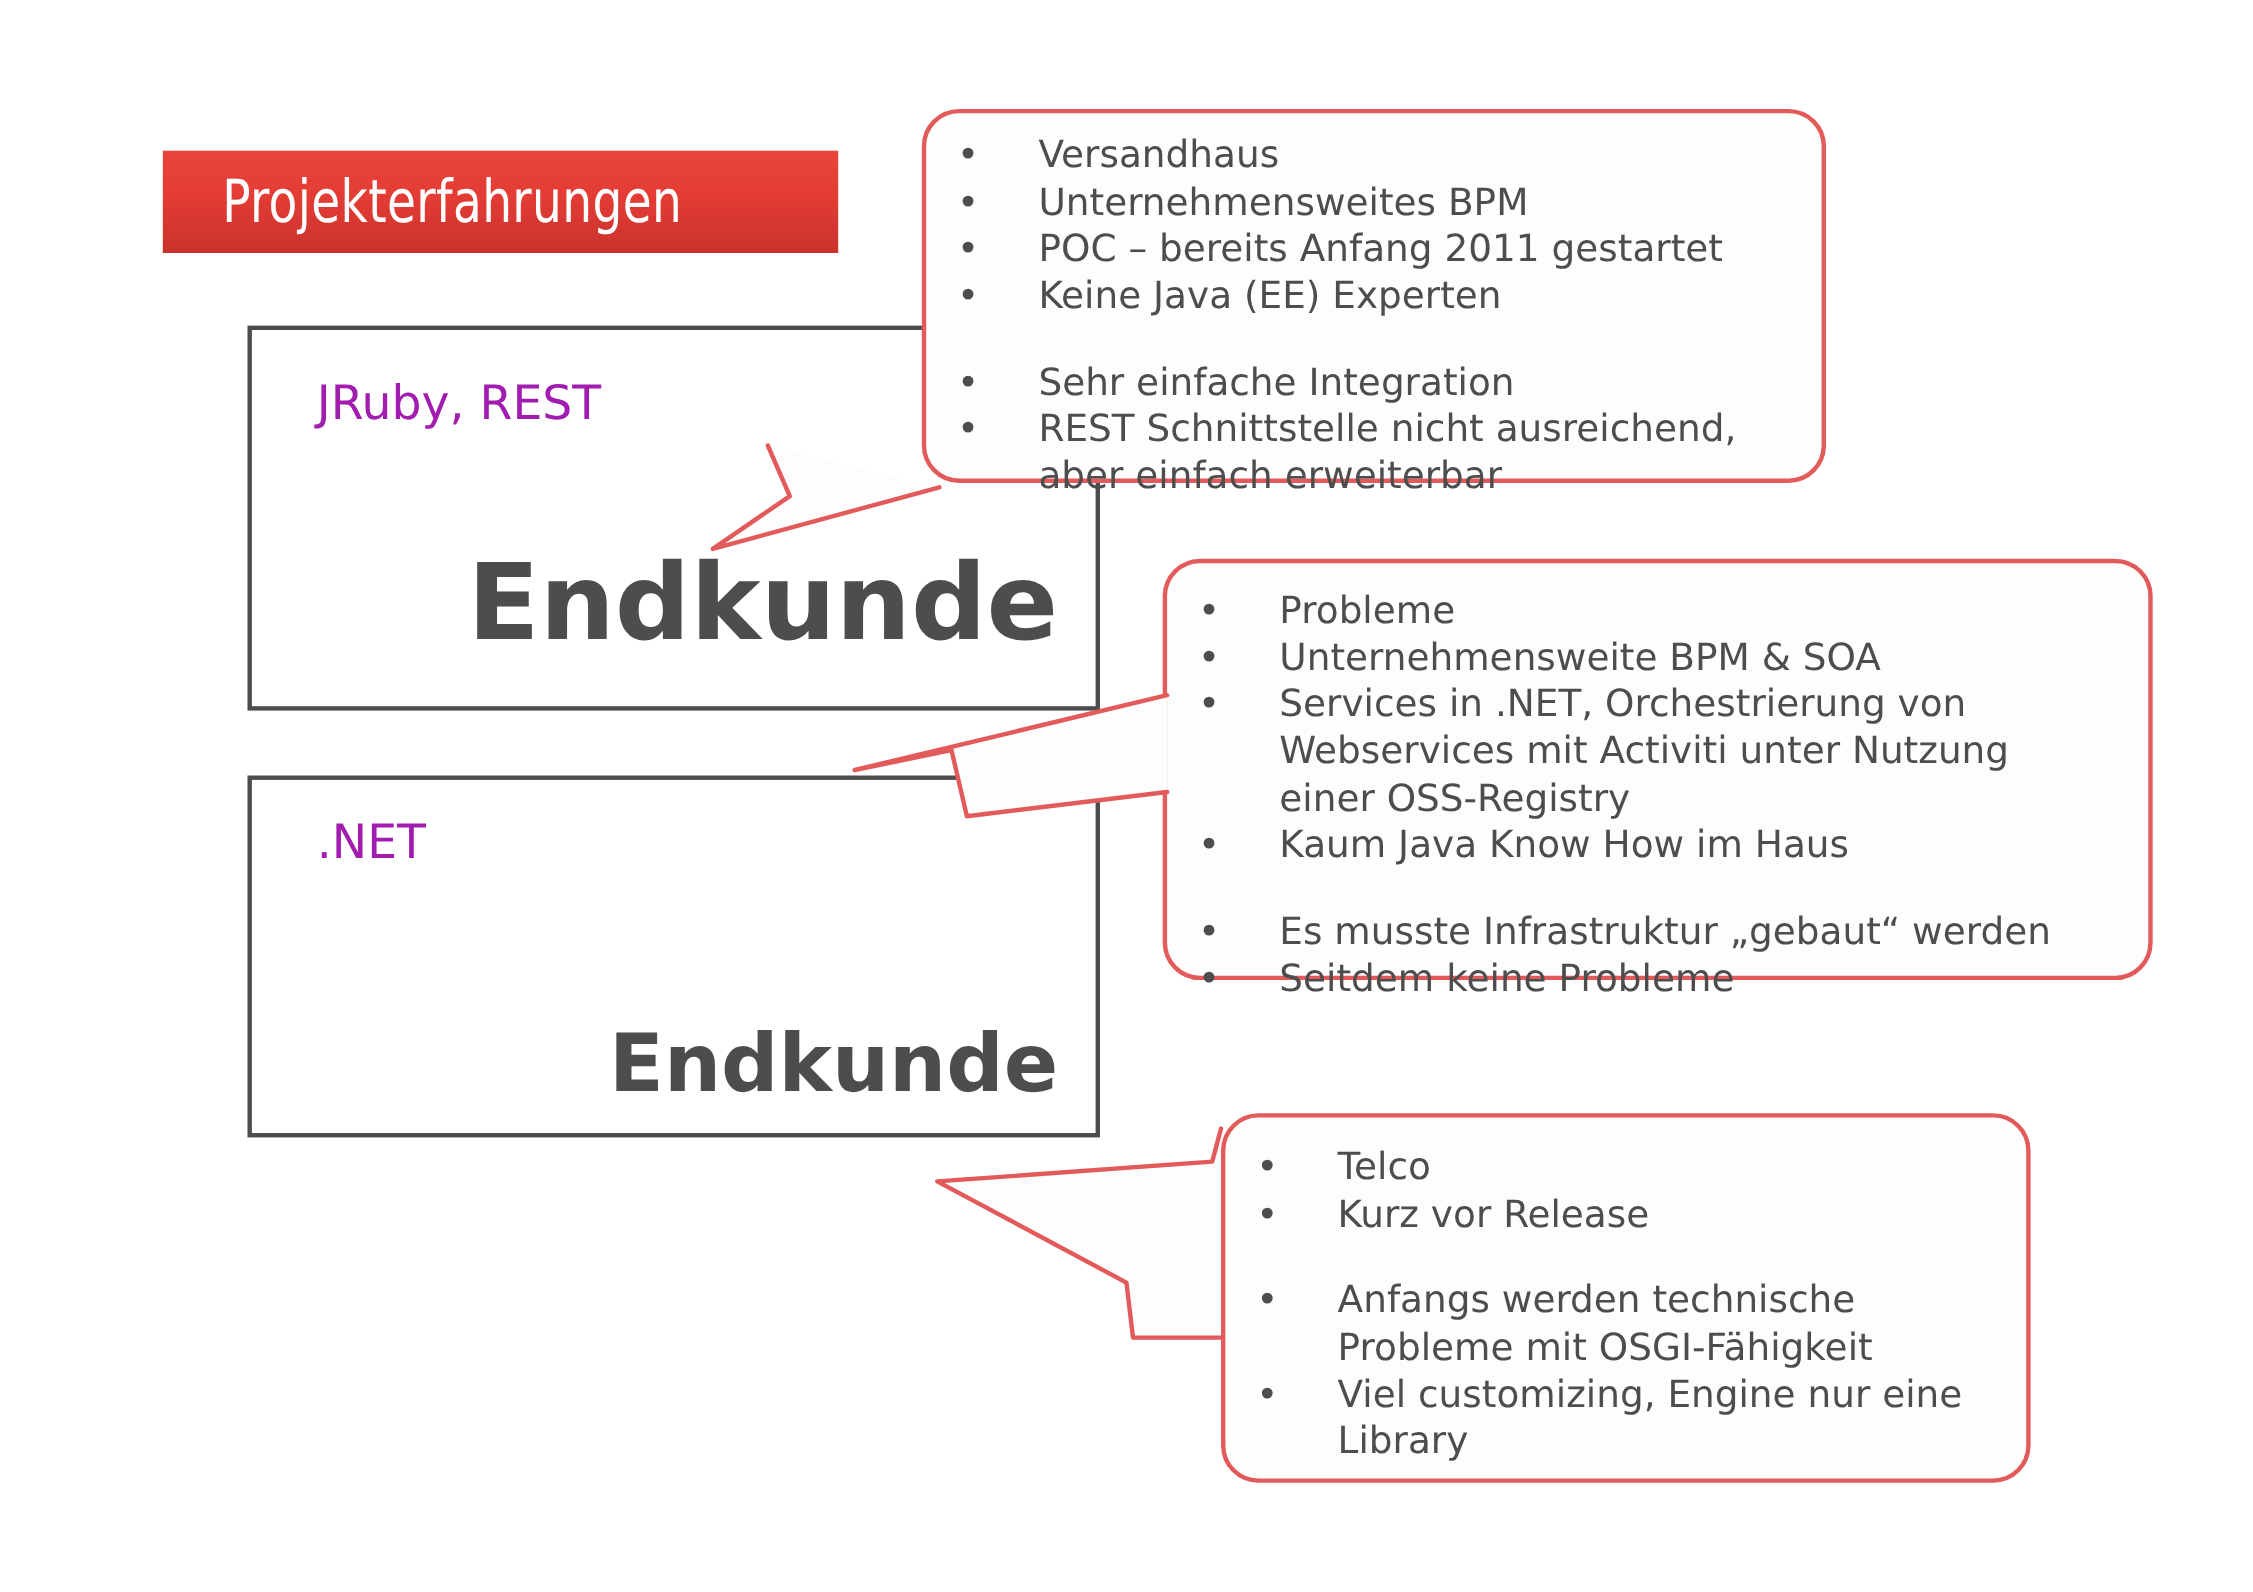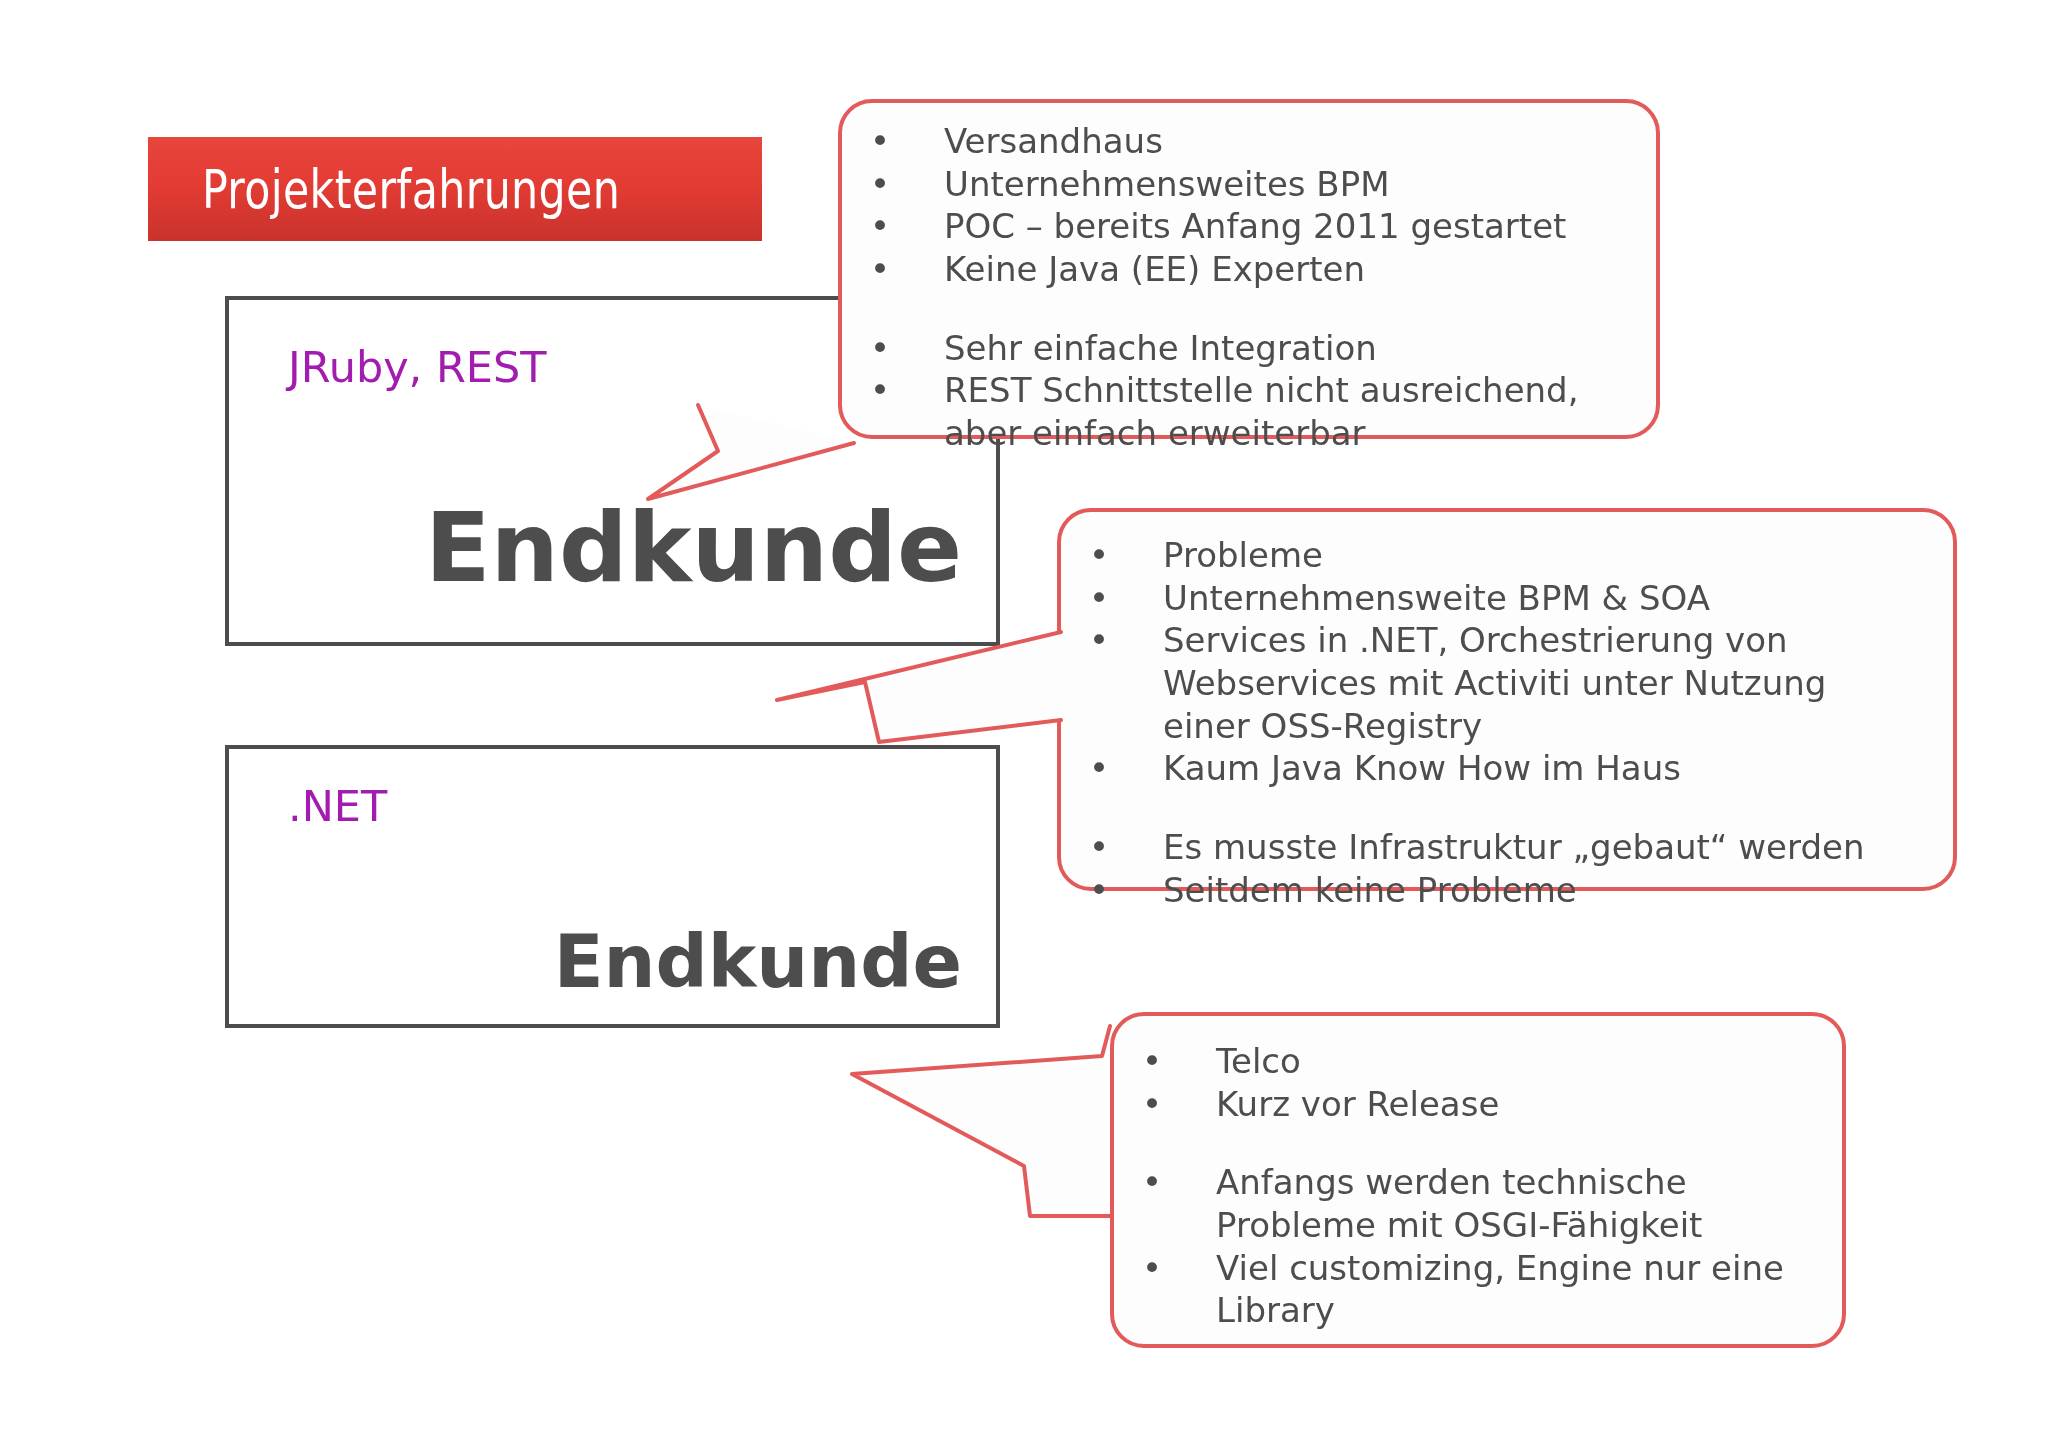--- a/index.html
+++ b/index.html
@@ -18,21 +18,21 @@
     height: 1447px;
     background: #ffffff;
   }
 
   
   .title-banner {
     position: absolute;
     left: 148px;
     top: 137px;
     width: 614px;
-    height: 104px;
+    height: 93px;
     background: linear-gradient(to bottom, #e8453c 0%, #e33c34 45%, #c9322c 100%);
     display: flex;
     align-items: center;
     padding-left: 54px;
   }
   .title-banner .title-text {
     color: #ffffff;
     font-size: 54px;
     font-family: "DejaVu Sans Condensed", "Liberation Sans Narrow", "Liberation Sans", sans-serif;
     font-weight: 300;
@@ -42,21 +42,21 @@
     white-space: nowrap;
   }
 
   
   .stack-box {
     position: absolute;
     border: 4px solid #4d4d4d;
     background: #ffffff;
   }
   .box-1 { left: 225px; top: 296px;  width: 775px; height: 350px; }
-  .box-2 { left: 225px; top: 705px;  width: 775px; height: 283px; margin-top: 40px; }
+  .box-2 { left: 225px; top: 705px;  width: 775px; height: 329px; }
   .box-3 { left: 225px; top: 1011px; width: 775px; height: 356px; }
 
   .box-tech {
     position: absolute;
     left: 59px;
     color: #a21caf;
     font-size: 43px;
     font-weight: 400;
     white-space: nowrap;
   }

